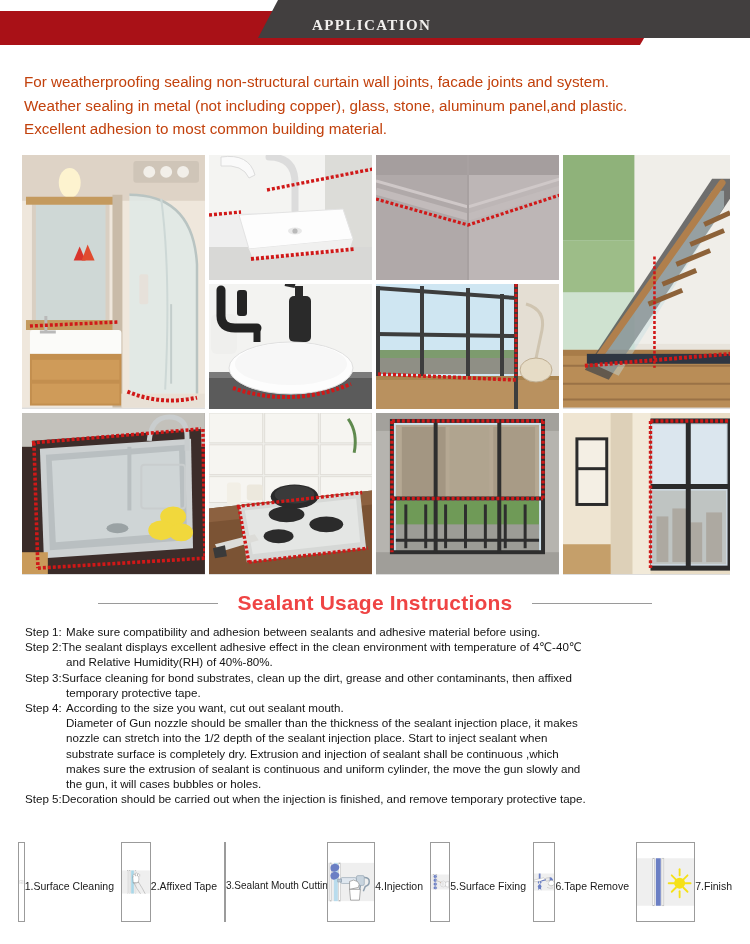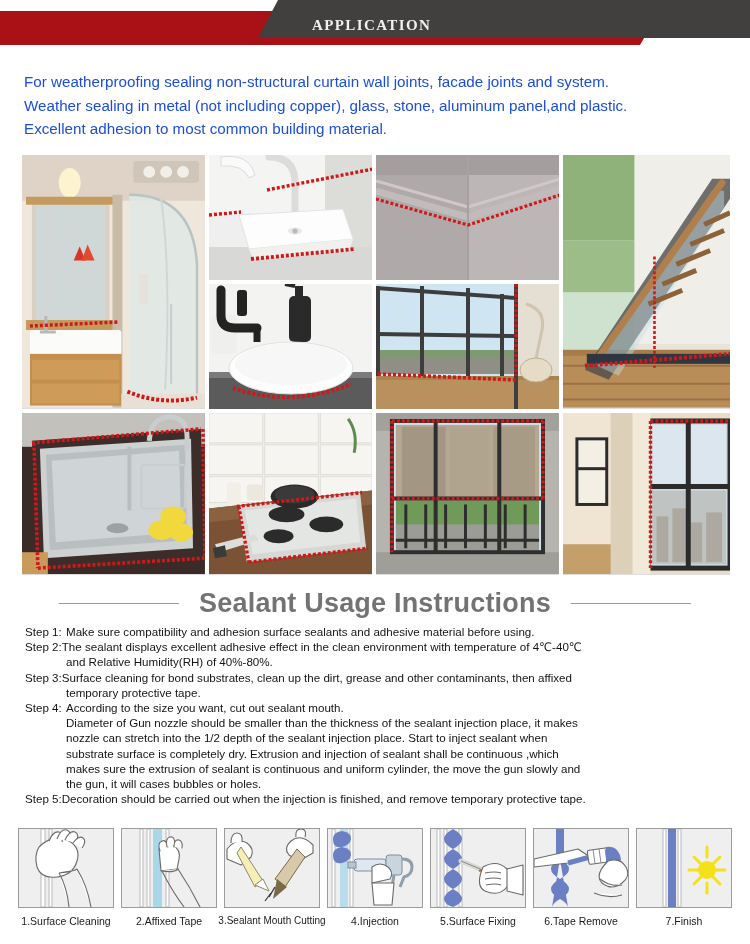--- a/index.html
+++ b/index.html
@@ -23,21 +23,21 @@
     font-variant:small-caps;
     text-transform:lowercase;
     letter-spacing:1.4px;
     font-weight:700;
     font-family:"Liberation Serif","DejaVu Serif",serif;
   }
 
   
   .intro{
     position:absolute;left:24px;top:70px;width:706px;
-    font-size:15.2px;line-height:23.5px;color:#1d4ed8;
+    font-size:15.2px;line-height:23.5px;color:#c2410c;
   }
   .intro div{white-space:nowrap;}
 
   
   .grid{
     position:absolute;left:22px;top:155px;width:708px;height:420px;
   }
   .row{display:flex;width:100%;}
   .row1{height:254px;}
   .row2{height:162px;margin-top:4px;}
@@ -47,40 +47,40 @@
   .sub .cell + .cell{margin-left:0;margin-top:4px;}
   .ph{position:absolute;inset:0;}
 
   
   .sec-title{
     position:absolute;left:0;top:588px;width:750px;height:30px;
     display:flex;align-items:center;justify-content:center;gap:16px;
   }
   .sec-title .ln{height:1px;background:#9a9a9a;width:120px;}
   .sec-title h2{
-    margin:4px;font-size:27px;font-weight:700;color:#737373;letter-spacing:.2px;
+    margin:4px;font-size:21px;font-weight:700;color:#ef4444;letter-spacing:.2px;
   }
 
   
   .steps{
     position:absolute;left:25px;top:624px;width:706px;
     font-size:11.6px;line-height:15.2px;color:#141414;
   }
   .steps .step{display:flex;align-items:flex-start;}
   .steps .lbl{font-weight:400;white-space:nowrap;flex:0 0 auto;}
   .steps .lbl.w1{min-width:41px;}
   .steps .txt{flex:1 1 auto;}
   .steps .cont{margin-left:41px;}
 
   
   .iconstrip{
     position:absolute;left:18px;top:828px;width:714px;height:108px;
     display:flex;justify-content:space-between;
   }
-  .icard{width:96px;display:flex;flex-direction:column;align-items:center;}
+  .icard{width:96px;display:flex;flex-direction:row;align-items:center;}
   .ibox{
     width:94px;height:78px;border:1px solid #9b9b9b;background:#fff;
     position:relative;overflow:hidden;
   }
   .ibox svg{display:block;width:100%;height:100%;}
   .icap{
     margin-top:7px;font-size:10.5px;color:#1a1a1a;text-align:center;
     white-space:nowrap;
   }
   .icap.sm{font-size:10px;}
@@ -404,21 +404,21 @@
 <div class="sec-title">
   <div class="ln"></div>
   <h2>Sealant Usage Instructions</h2>
   <div class="ln"></div>
 </div>
 
 <div class="steps">
 
   <div class="step">
     <span class="lbl w1">Step 1:</span>
-    <span class="txt">Make sure compatibility and adhesion surface sealants and adhesive material before using.</span>
+    <span class="txt">Make sure compatibility and adhesion between sealants and adhesive material before using.</span>
   </div>
 
   <div class="step">
     <span class="lbl">Step 2:</span>
     <span class="txt">The sealant displays excellent adhesive effect in the clean environment with temperature of 4℃-40℃</span>
   </div>
   <div class="cont">and Relative Humidity(RH) of 40%-80%.</div>
 
   <div class="step">
     <span class="lbl">Step 3:</span>

